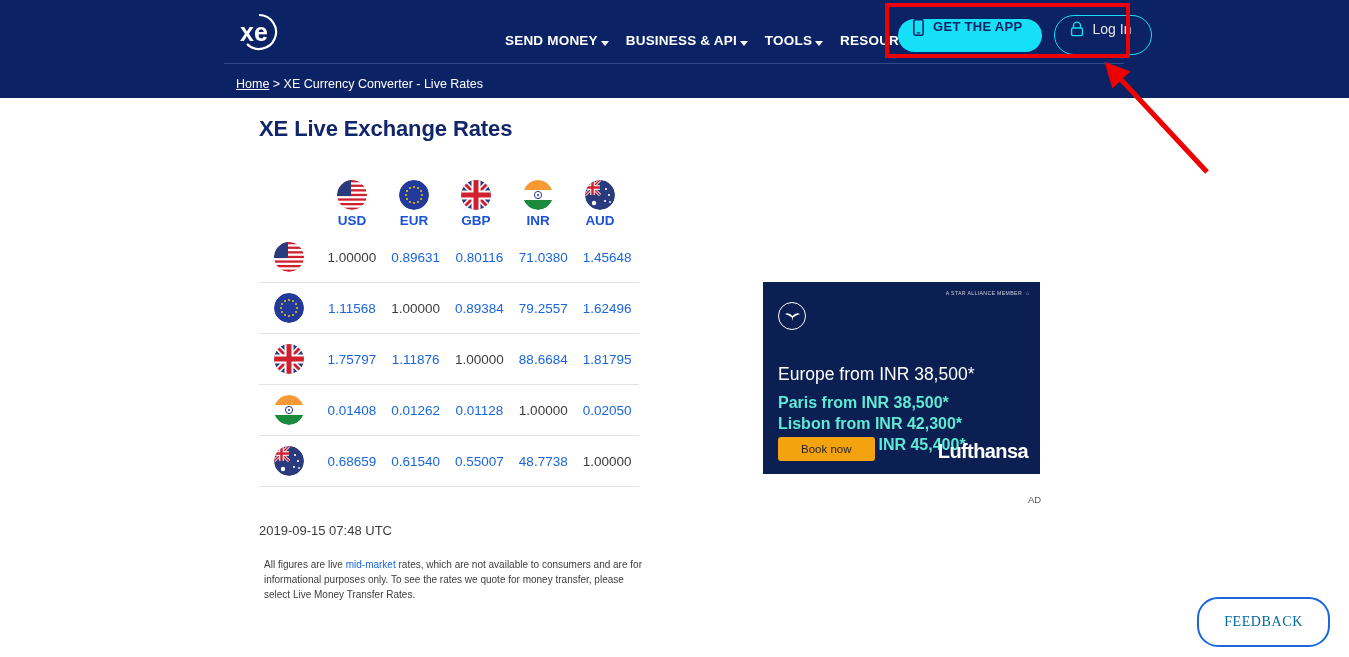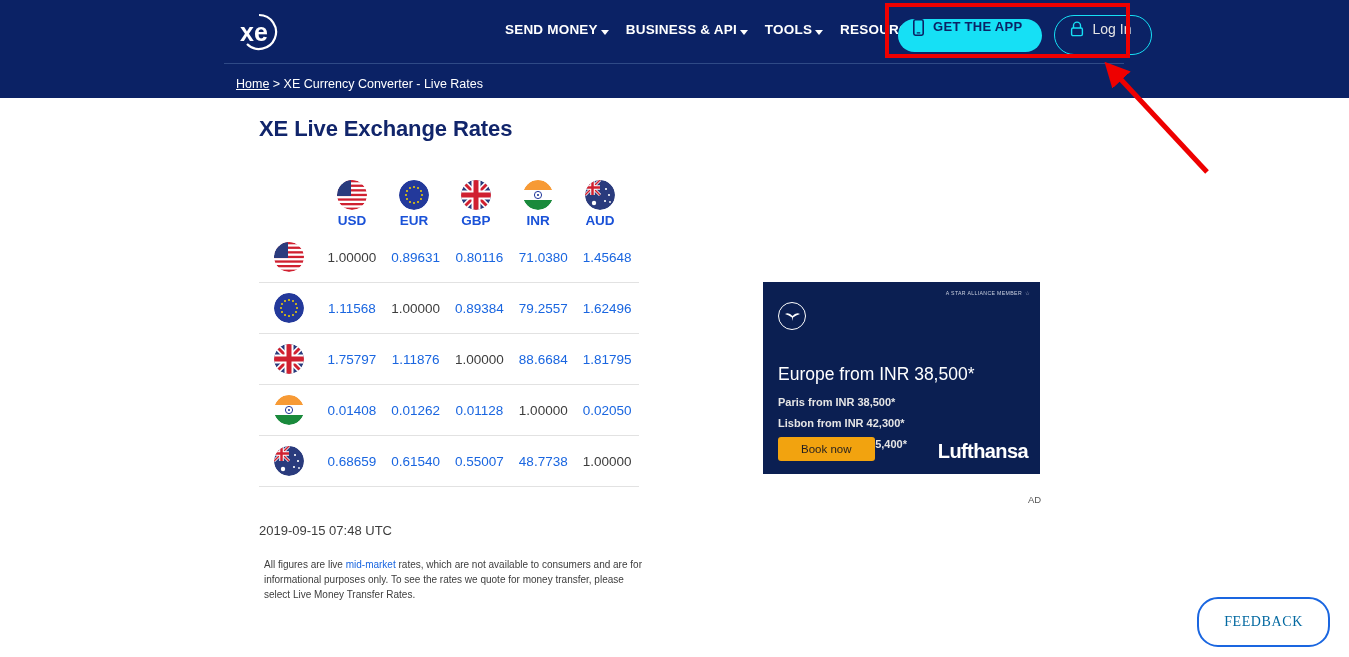--- a/index.html
+++ b/index.html
@@ -28,20 +28,21 @@
 
   .nav {
     position: absolute; left: 505px; top: 22px;
     display: flex; align-items: center; gap: 17px;
   }
   .nav-item {
     color: #ffffff; font-size: 13.5px; font-weight: bold;
     letter-spacing: 0.2px; white-space: nowrap;
     display: flex; align-items: flex-end; gap: 3px;
     cursor: pointer;
+    margin-top: 11px;
   }
   .caret {
     display: inline-block; width: 0; height: 0;
     border-left: 4px solid transparent;
     border-right: 4px solid transparent;
     border-top: 5px solid #ffffff;
     margin-bottom: 2px;
   }
 
   .header-buttons {
@@ -142,21 +143,21 @@
     width: 28px; height: 28px;
     border: 1.4px solid #ffffff; border-radius: 50%;
     display: flex; align-items: center; justify-content: center;
   }
   .ad-headline {
     position: absolute; left: 15px; top: 82px;
     font-size: 17.5px; color: #ffffff; font-weight: normal;
   }
   .ad-lines {
     position: absolute; left: 15px; top: 110px;
-    font-size: 11px; color: #e5e5e5; font-weight: bold;
+    font-size: 16px; color: #5eead4; font-weight: bold;
     line-height: 21px;
   }
   .ad-book {
     position: absolute; left: 15px; top: 155px;
     background: #f2a30f; color: #231f20;
     border: none; border-radius: 3px;
     height: 24px; padding: 0 23px;
     font-size: 11.5px; cursor: pointer;
     font-family: Liberation Sans, sans-serif;
   }

